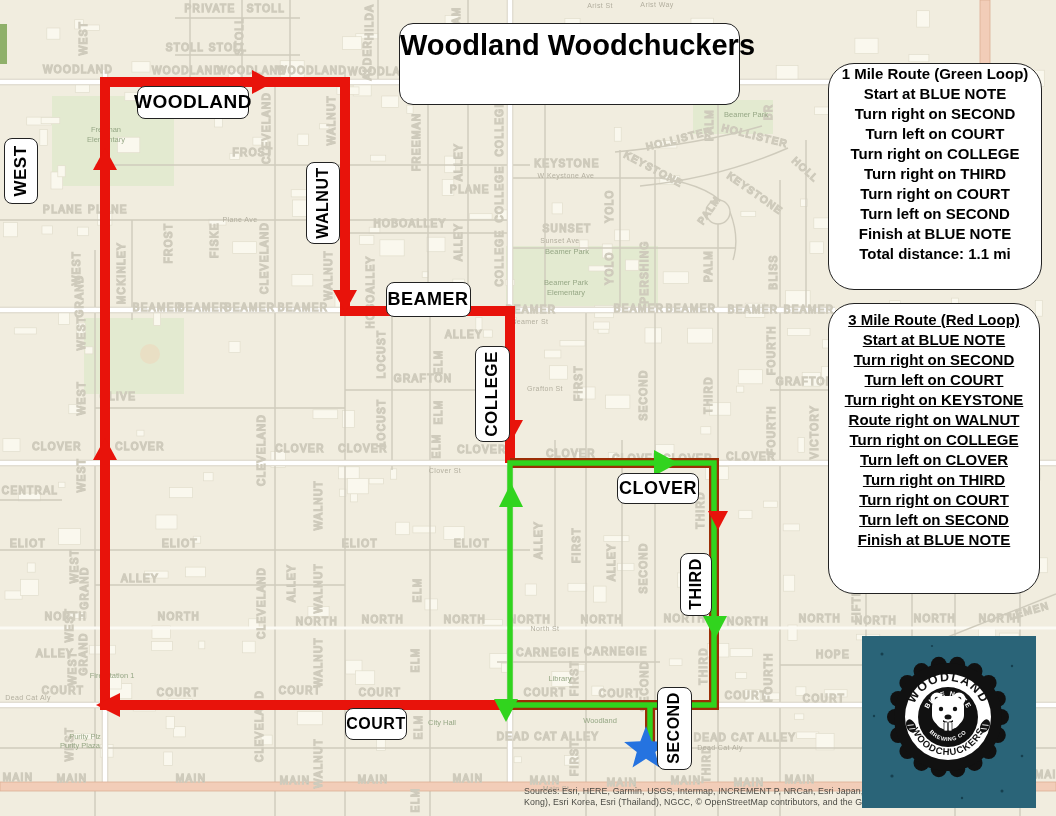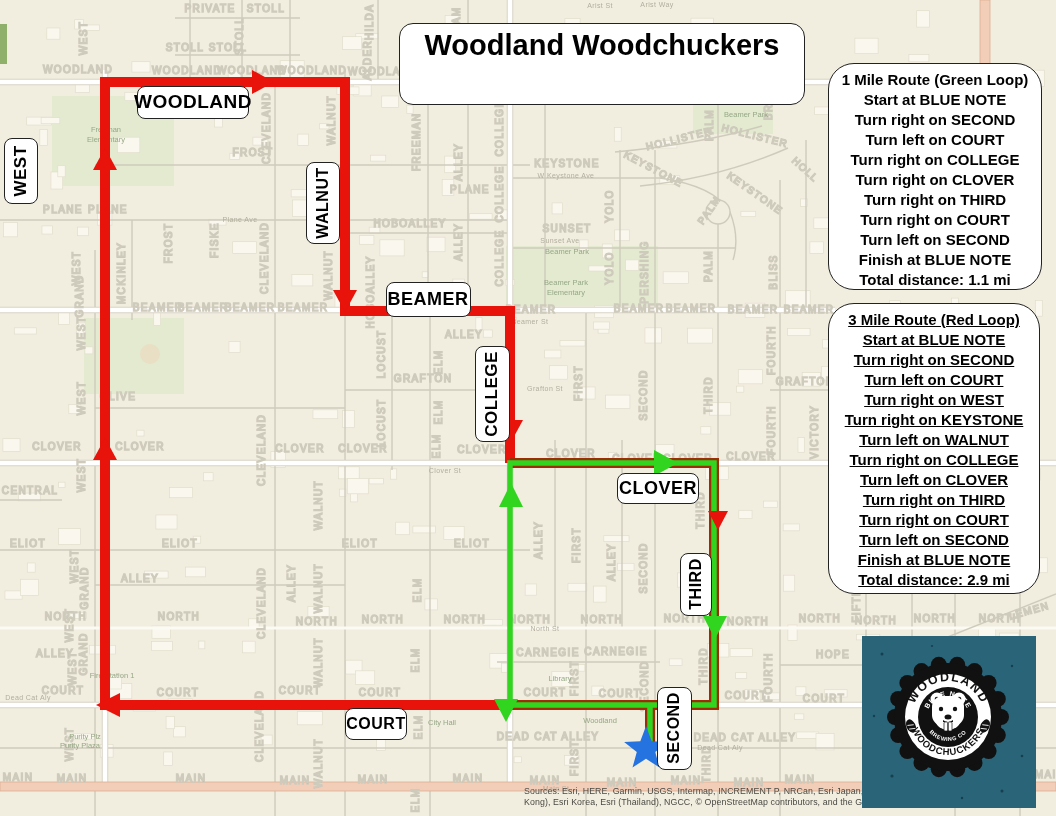--- a/index.html
+++ b/index.html
@@ -29,24 +29,24 @@
   
   .boxlab{position:absolute;background:#fff;border:1.7px solid #222;border-radius:8px;
           display:flex;align-items:center;justify-content:center;font-weight:bold;
           color:#000;letter-spacing:0.5px;z-index:5;}
   .boxlab span{white-space:nowrap;}
   .boxlab.vert span{transform:rotate(-90deg);}
 
   
   .panel{position:absolute;background:#fff;border:1.7px solid #222;text-align:center;
          font-weight:bold;color:#000;z-index:6;box-sizing:border-box;}
-  #title-box{left:399px;top:23px;width:406px;height:82px;border-radius:14px;
+  #title-box{left:399px;top:23px;width:341px;height:82px;border-radius:14px;
              font-size:29px;line-height:37px;padding-top:3px;}
   #panel-green{left:828px;top:63px;width:214px;height:227px;border-radius:26px;
-               font-size:15px;line-height:20px;padding-top:6px;}
+               font-size:15px;line-height:20px;}
   #panel-red{left:828px;top:303px;width:212px;height:291px;border-radius:26px;
              font-size:15px;line-height:20px;padding-top:6px;text-decoration:underline;}
   .pline{white-space:nowrap;}
 
   
   #logo{position:absolute;left:862px;top:636px;width:174px;height:172px;z-index:7;}
   .cap-arc{font-weight:bold;fill:#111;}
   .cap-arc-in{font-weight:bold;fill:#fff;}
 
   
@@ -641,42 +641,39 @@
   <div id="title-box" class="panel">
     <div class="pline">Woodland Woodchuckers</div>
   </div>
 
   <div id="panel-green" class="panel">
       <div class="pline">1 Mile Route  (Green Loop)</div>
       <div class="pline">Start at BLUE NOTE</div>
       <div class="pline">Turn right on SECOND</div>
       <div class="pline">Turn left on COURT</div>
       <div class="pline">Turn right on COLLEGE</div>
-      <div class="pline">Turn right on CLOVER</div>
       <div class="pline">Turn right on THIRD</div>
       <div class="pline">Turn right on COURT</div>
       <div class="pline">Turn left on SECOND</div>
       <div class="pline">Finish at BLUE NOTE</div>
       <div class="pline">Total distance: 1.1 mi</div>
     </div>
   <div id="panel-red" class="panel">
       <div class="pline">3 Mile Route (Red Loop)</div>
       <div class="pline">Start at BLUE NOTE</div>
       <div class="pline">Turn right on SECOND</div>
       <div class="pline">Turn left on COURT</div>
-      <div class="pline">Turn right on WEST</div>
       <div class="pline">Turn right on KEYSTONE</div>
-      <div class="pline">Turn left on WALNUT</div>
+      <div class="pline">Route right on WALNUT</div>
       <div class="pline">Turn right on COLLEGE</div>
       <div class="pline">Turn left on CLOVER</div>
       <div class="pline">Turn right on THIRD</div>
       <div class="pline">Turn right on COURT</div>
       <div class="pline">Turn left on SECOND</div>
       <div class="pline">Finish at BLUE NOTE</div>
-      <div class="pline">Total distance: 2.9 mi</div>
     </div>
 
   <div id="logo">
     <svg width="174" height="172" viewBox="0 0 174 172">
       <rect width="174" height="172" fill="#2A6478" id="logo-bg-rect"></rect>
       <g fill="rgba(5,35,45,0.55)">
         <circle cx="20" cy="18" r="1.5"></circle>
           <circle cx="150" cy="30" r="1.2"></circle>
           <circle cx="30" cy="140" r="1.6"></circle>
         <circle cx="160" cy="120" r="1.3"></circle>

